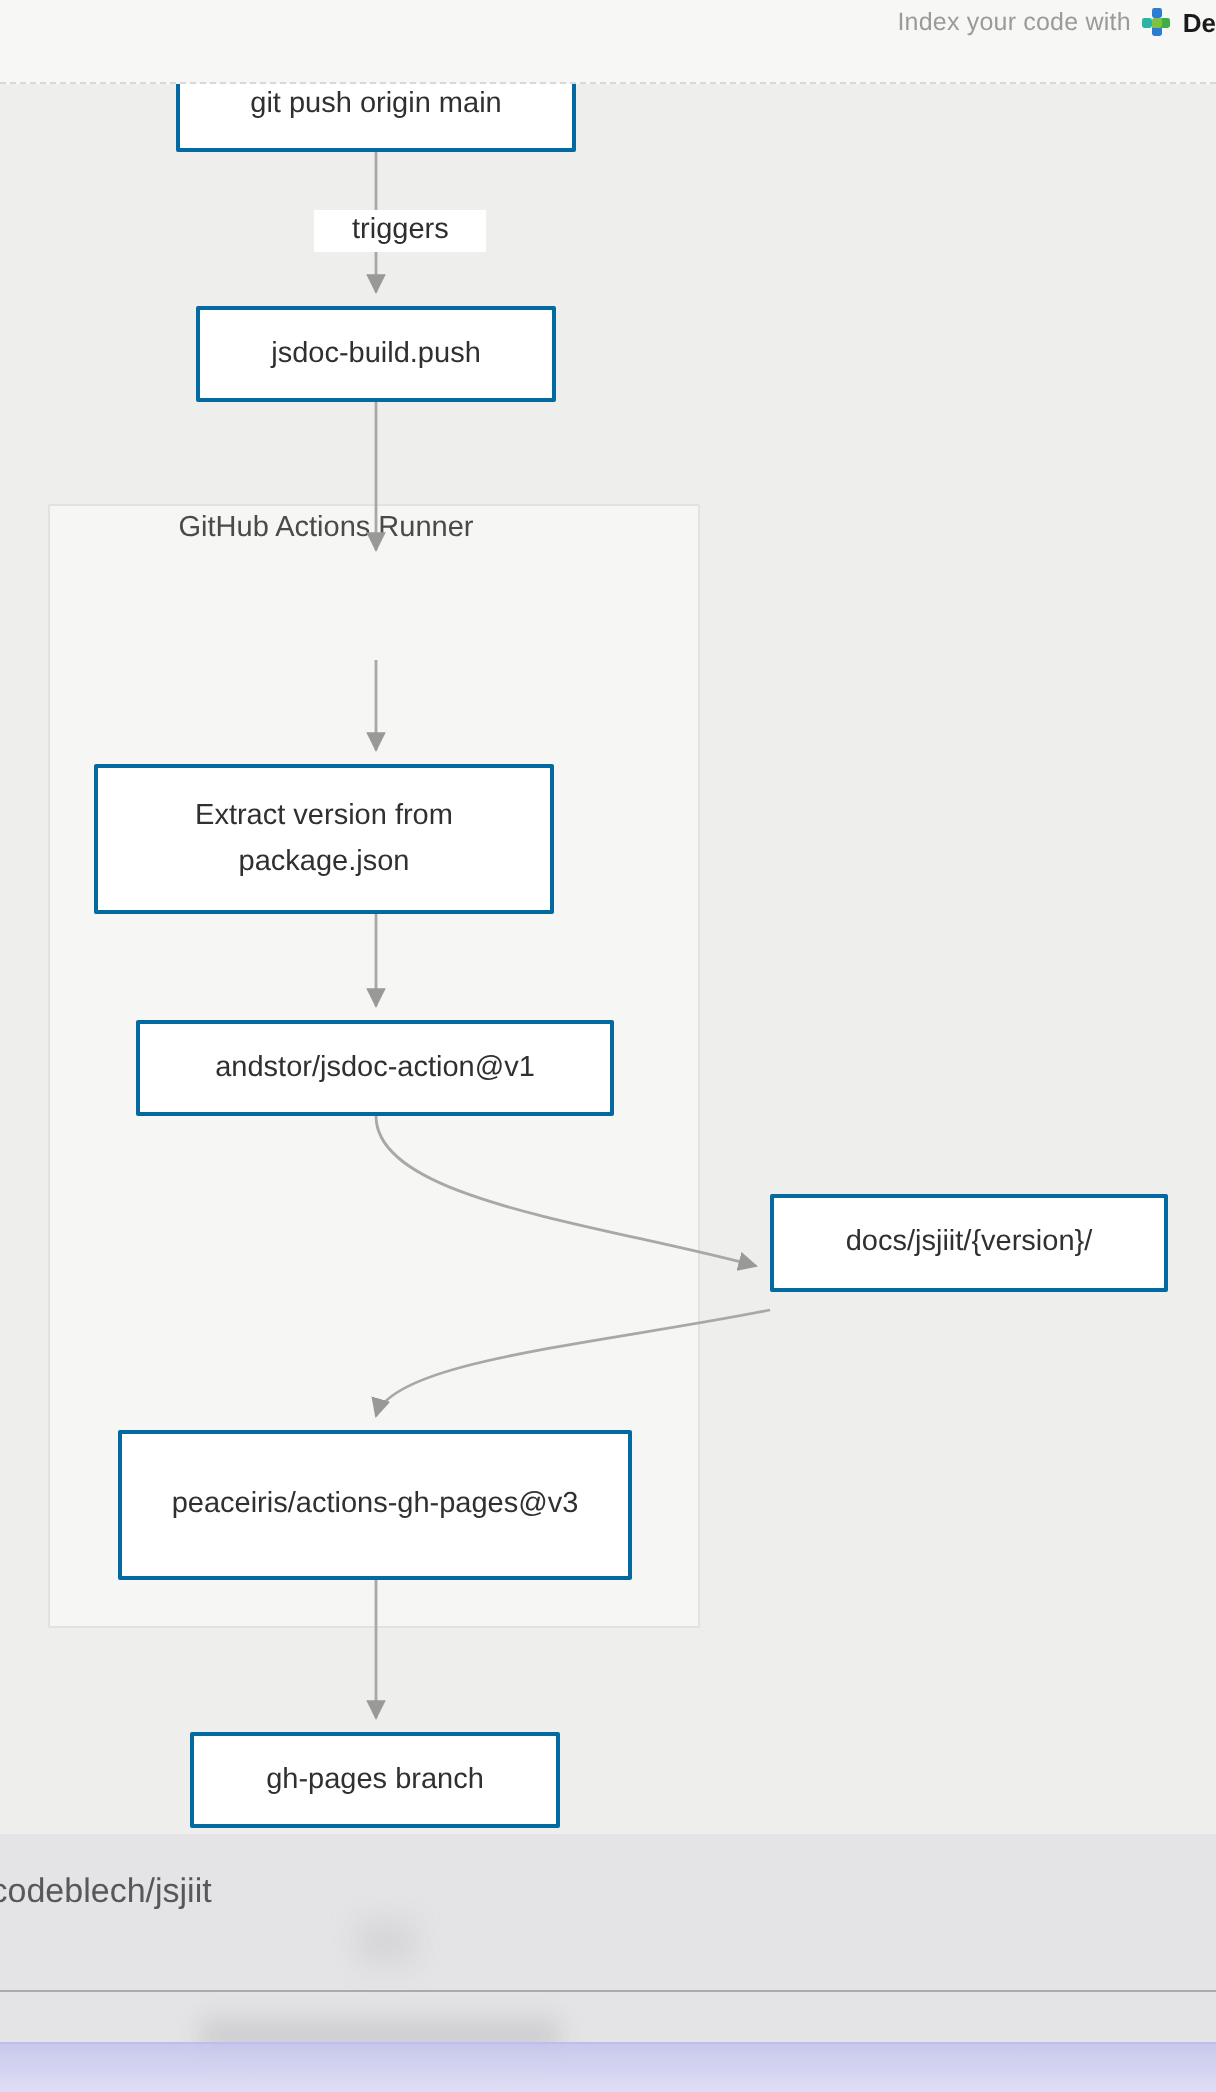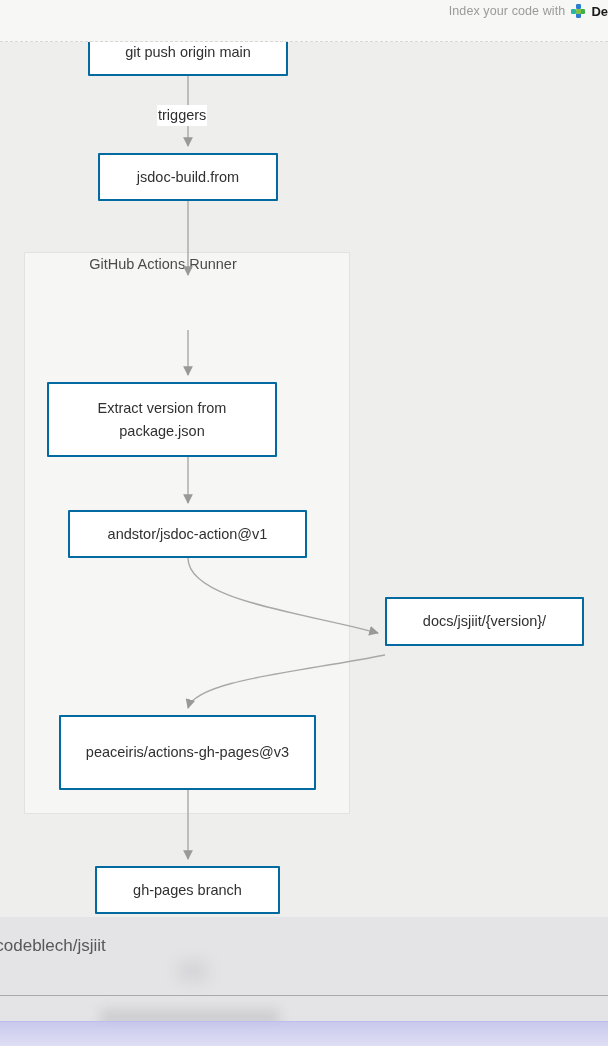--- a/index.html
+++ b/index.html
@@ -119,21 +119,21 @@
     line-height: 1.55;
     border-radius: 1px;
     padding: 0 10px;
   }
 
   .edge-label {
     position: absolute;
     background: #ffffff;
     font-size: 14.5px;
     color: #2e2e2e;
-    padding: 1px 1px;
+    padding: 1px 19px;
     line-height: 1.3;
     white-space: nowrap;
   }
 
   .edges {
     position: absolute;
     left: 0; top: 0;
     width: 608px;
     height: 917px;
     pointer-events: none;
@@ -238,21 +238,21 @@
 
     <div class="node" style="left:88px; top:28px; width:200px; height:48px;">
       <span>git push origin main</span>
     </div>
 
     <div class="edge-label" style="left:157px; top:105px;">
       <span>triggers</span>
     </div>
 
     <div class="node" style="left:98px; top:153px; width:180px; height:48px;">
-      <span>jsdoc-build.from</span>
+      <span>jsdoc-build.push</span>
     </div>
 
 
     <div class="node" style="left:47px; top:382px; width:230px; height:75px;">
       <span>Extract version from package.json</span>
     </div>
 
     <div class="node" style="left:68px; top:510px; width:239px; height:48px;align-items:center;">
       <span>andstor/jsdoc-action@v1</span>
     </div>

